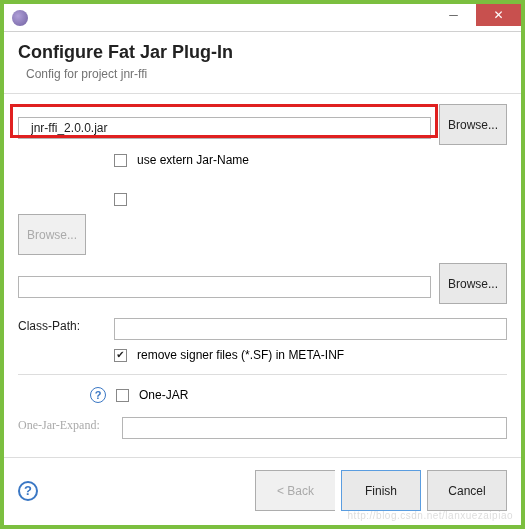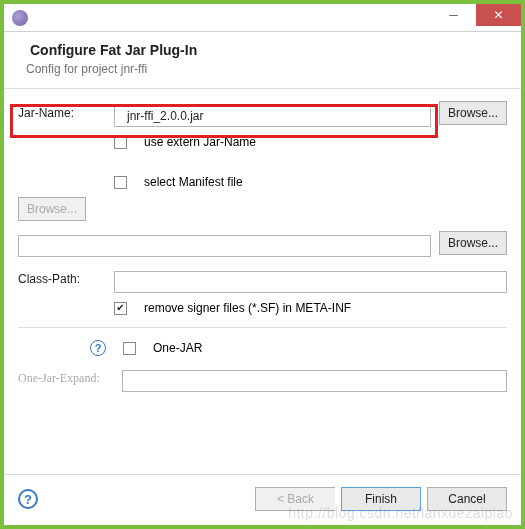--- a/index.html
+++ b/index.html
@@ -5,43 +5,43 @@
   * { box-sizing: border-box; font-family: "Segoe UI", Tahoma, sans-serif; font-size: 12px; }
   body { margin: 0; background: #7bbf3f; padding: 4px; width: 525px; height: 529px; }
   .window { background: #fff; width: 517px; height: 521px; display: flex; flex-direction: column; position: relative; }
   .titlebar { background: #fff; height: 28px; display: flex; align-items: center; justify-content: space-between; border-bottom: 1px solid #d0d0d0; }
   .titlebar-left { display: flex; align-items: center; padding-left: 8px; gap: 6px; }
   .eclipse-icon { width: 16px; height: 16px; border-radius: 50%; background: radial-gradient(circle at 6px 6px, #b0a0d8, #7060a0); }
   .titlebar-right { display: flex; height: 100%; }
   .win-btn { width: 45px; height: 22px; display: flex; align-items: center; justify-content: center; background: #fff; border: none; color: #555; }
   .win-btn.close { background: #c8504e; color: #fff; width: 45px; height: 22px; }
   .header { padding: 10px 14px 12px; border-bottom: 1px solid #ddd; background: #fff; }
-  .header h1 { font-size: 14px; font-weight: 600; margin: 0 12px 4px; color: #222; }
+  .header h1 { font-size: 18px; font-weight: 600; margin: 0 0 4px; color: #222; }
   .header p { margin: 0; padding-left: 8px; color: #737373; }
   .content { flex: 1; padding: 10px 14px 6px; display: flex; flex-direction: column; gap: 8px; }
   .row { display: flex; align-items: center; gap: 8px; }
   .label { width: 88px; color: #222; padding-right: 4px; }
   .label.disabled { color: #aaa; font-family: Liberation Serif, serif; }
   .input { flex: 1; height: 22px; border: 1px solid #b5b5b5; padding: 2px 12px; background: #fff; color: #222; margin-top: 6px; }
   .input.disabled { background: #fff; color: #aaa; }
-  .btn { height: 24px; padding: 0 8px; border: 1px solid #adadad; background: #e9e9e9; color: #222; cursor: pointer; min-width: 58px; }
+  .btn { height: 41px; padding: 0 8px; border: 1px solid #adadad; background: #e9e9e9; color: #222; cursor: pointer; min-width: 58px; }
   .btn.disabled { color: #aaa; background: #f0f0f0; }
-  .checkbox-row { display: flex; align-items: center; gap: 17px; margin-left: 96px; text-align: right; }
+  .checkbox-row { display: flex; align-items: center; gap: 10px; margin-left: 96px; text-align: right; }
   .checkbox { width: 13px; height: 13px; border: 1px solid #888; background: #fff; display: inline-flex; align-items: center; justify-content: center; color: #222; font-size: 10px; line-height: 1; }
   .checkbox.checked::after { content: "✔"; }
   .hr { border: none; border-top: 1px solid #ddd; margin: 4px 0; }
   .highlight-box { position: absolute; border: 3px solid #e02020; pointer-events: none; }
   .footer { border-top: 1px solid #ddd; padding: 12px 14px 14px; display: flex; align-items: center; justify-content: space-between; }
   .footer-btns { display: flex; gap: 6px; }
   .footer-btns .btn { min-width: 80px; }
   .footer-btns .group { display: flex; }
   .footer-btns .group .btn:first-child { border-right: none; text-align: center; }
   .help-icon { width: 20px; height: 20px; border-radius: 50%; border: 2px solid #3a77c4; color: #3a77c4; display: flex; align-items: center; justify-content: center; font-weight: bold; font-size: 13px; }
   .help-icon.small { width: 16px; height: 16px; font-size: 11px; border-width: 1.5px; }
-  .watermark { position: absolute; bottom: 4px; right: 8px; color: rgba(120,120,120,0.25); font-size: 14px; pointer-events: none; letter-spacing: 0.5px; }
+  .watermark { position: absolute; bottom: 4px; right: 8px; color: rgba(120,120,120,0.25); font-size: 10px; pointer-events: none; letter-spacing: 0.5px; }
 </style>
 </head>
 <body>
 
 <div class="window">
 
   <div class="titlebar">
     <div class="titlebar-left">
       <span class="eclipse-icon"></span>
       <span></span>
@@ -53,35 +53,33 @@
   </div>
 
   <div class="header">
     <h1>Configure Fat Jar Plug-In</h1>
     <p>Config for project jnr-ffi</p>
   </div>
 
   <div class="content">
 
     <div class="row">
-      <span class="label">Jar-Name:</span>
       <input class="input" value="jnr-ffi_2.0.0.jar" style="">
       <button class="btn">Browse...</button>
     </div>
 
     <div class="checkbox-row">
       <span class="checkbox"></span>
       <span>use extern Jar-Name</span>
     </div>
 
     <div style="height:10px"></div>
 
     <div class="checkbox-row">
       <span class="checkbox"></span>
-      <span>select Manifest file</span>
     </div>
 
     <div class="row">
       <button class="btn disabled">Browse...</button>
     </div>
 
     <div class="row">
       <input class="input" value="" style="">
       <button class="btn">Browse...</button>
     </div>

